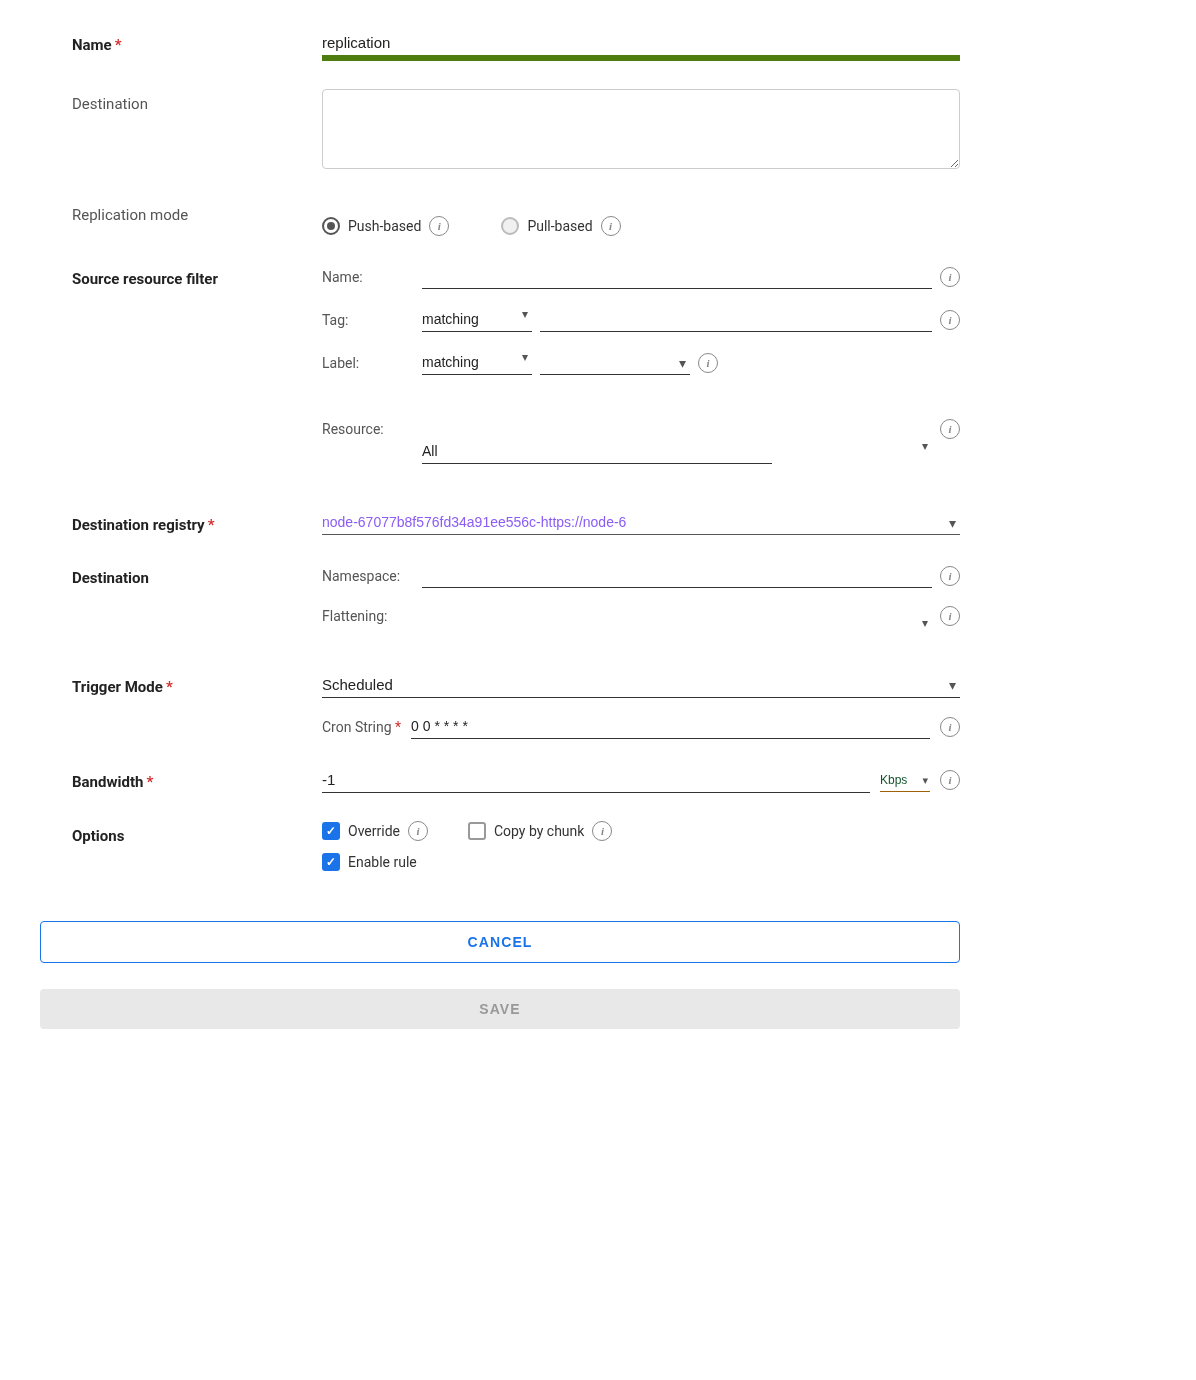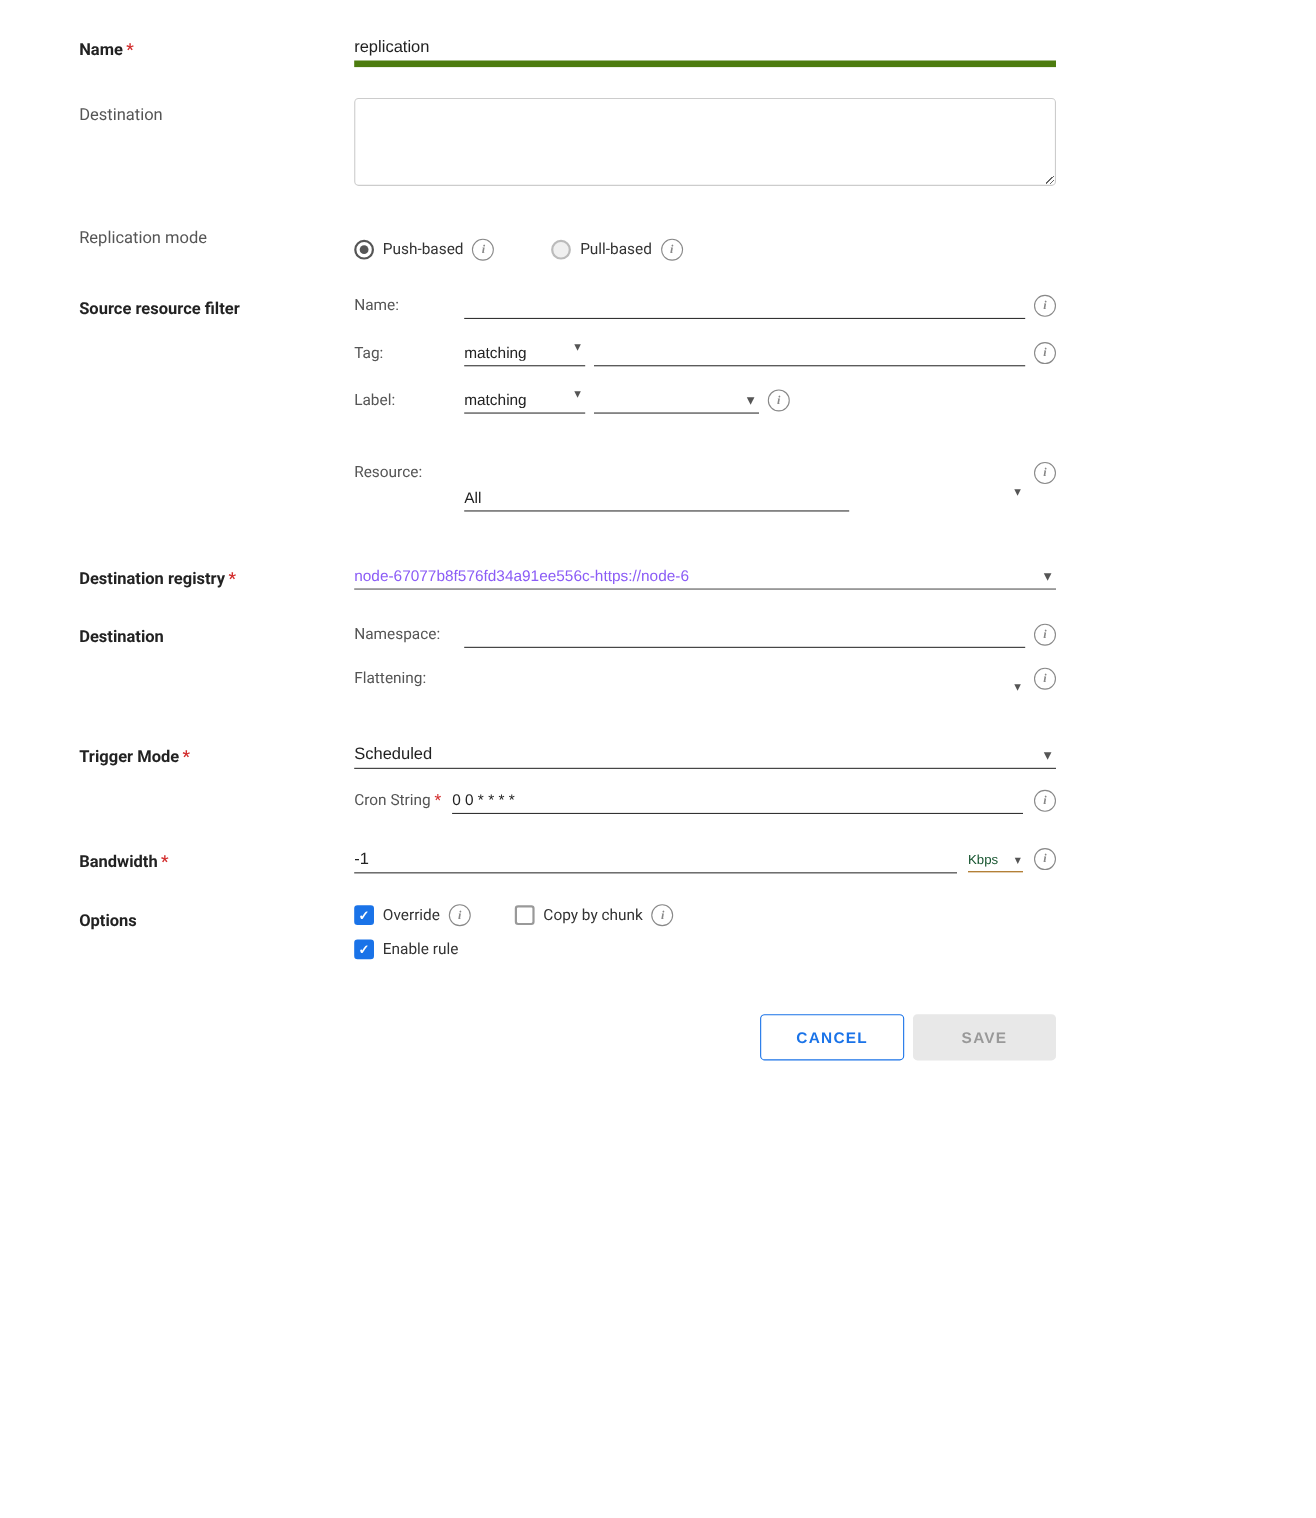--- a/index.html
+++ b/index.html
@@ -305,23 +305,24 @@
     }
     .options-row-second {
       display: flex;
       align-items: center;
       gap: 8px;
       margin-top: 12px;
     }
     .button-row {
       display: flex;
       justify-content: flex-end;
-      gap: 8px;
+      gap: 26px;
       margin-top: 50px;
       padding-bottom: 30px;
+      flex-direction: column;
     }
     .btn-cancel {
       border: 1.5px solid #1a73e8;
       background: #fff;
       color: #1a73e8;
       font-size: 14px;
       font-weight: 700;
       letter-spacing: 0.08em;
       padding: 12px 32px;
       border-radius: 4px;

